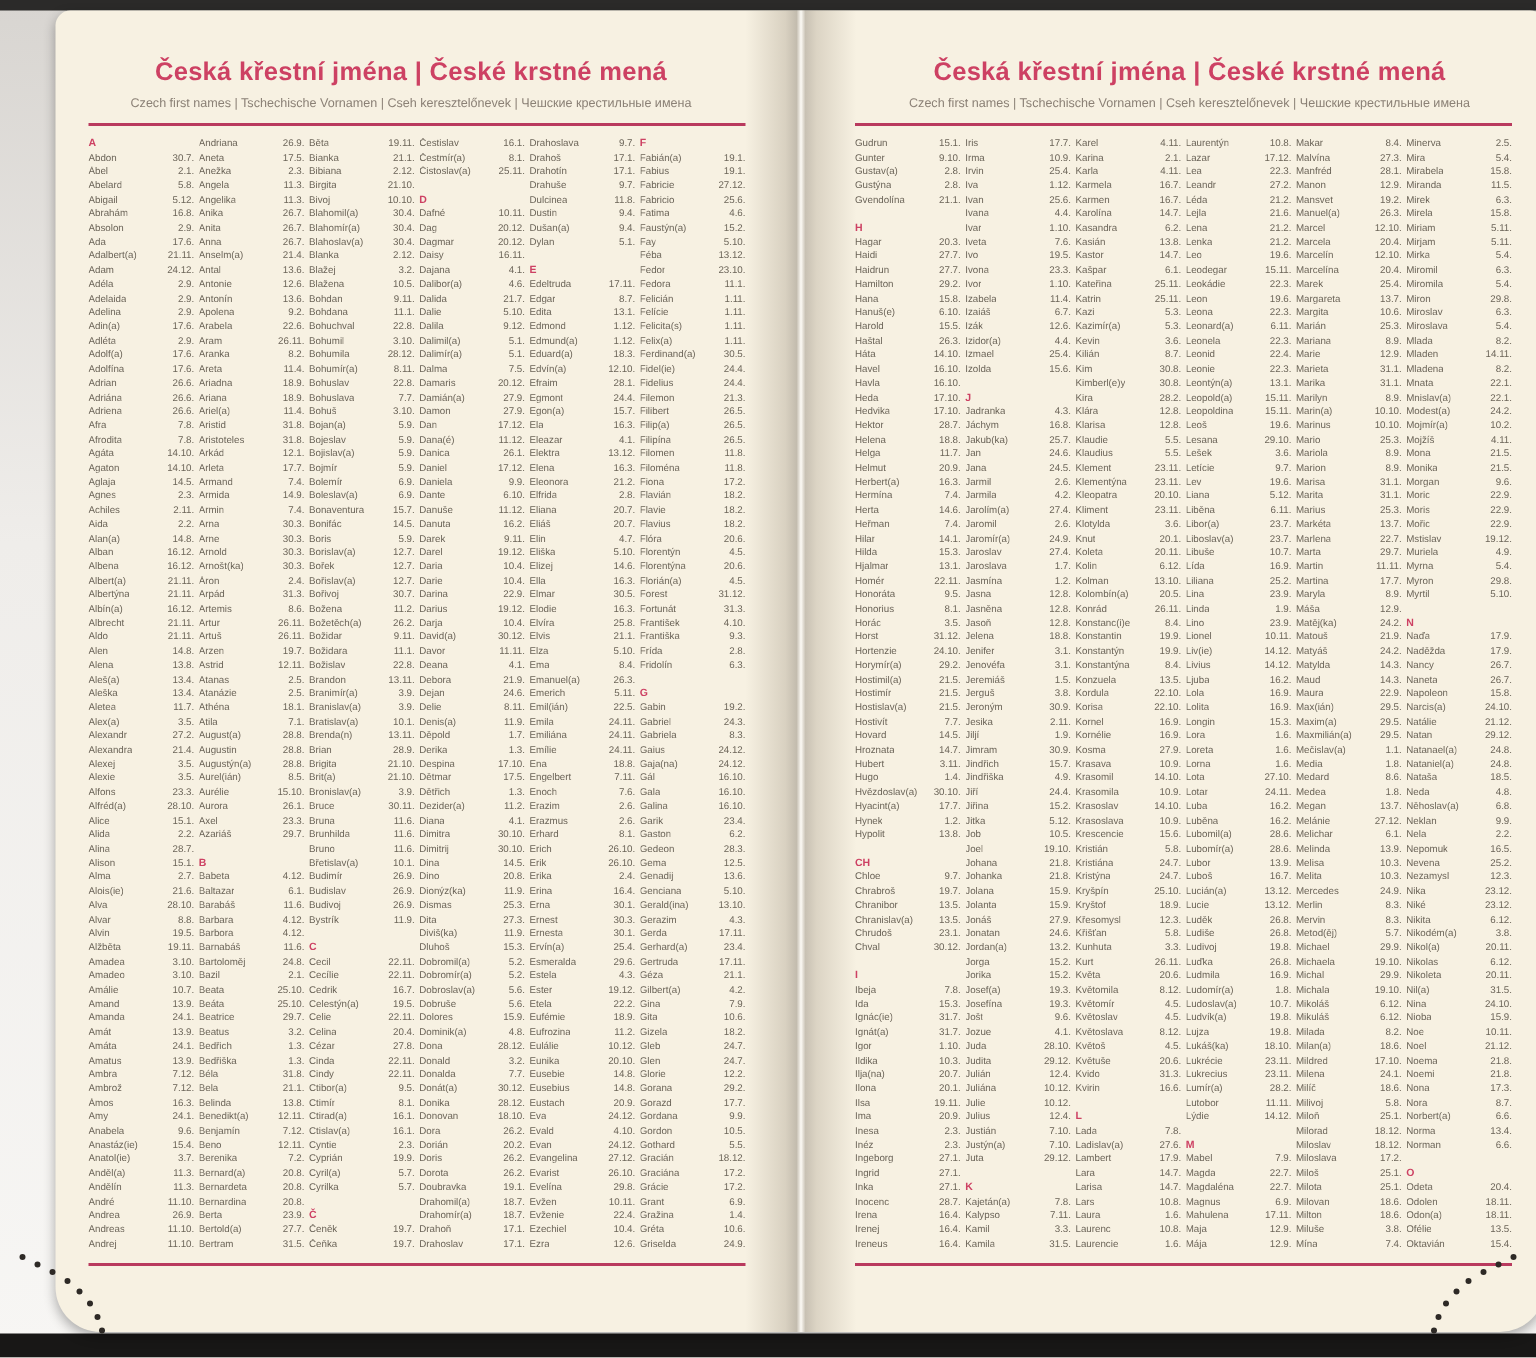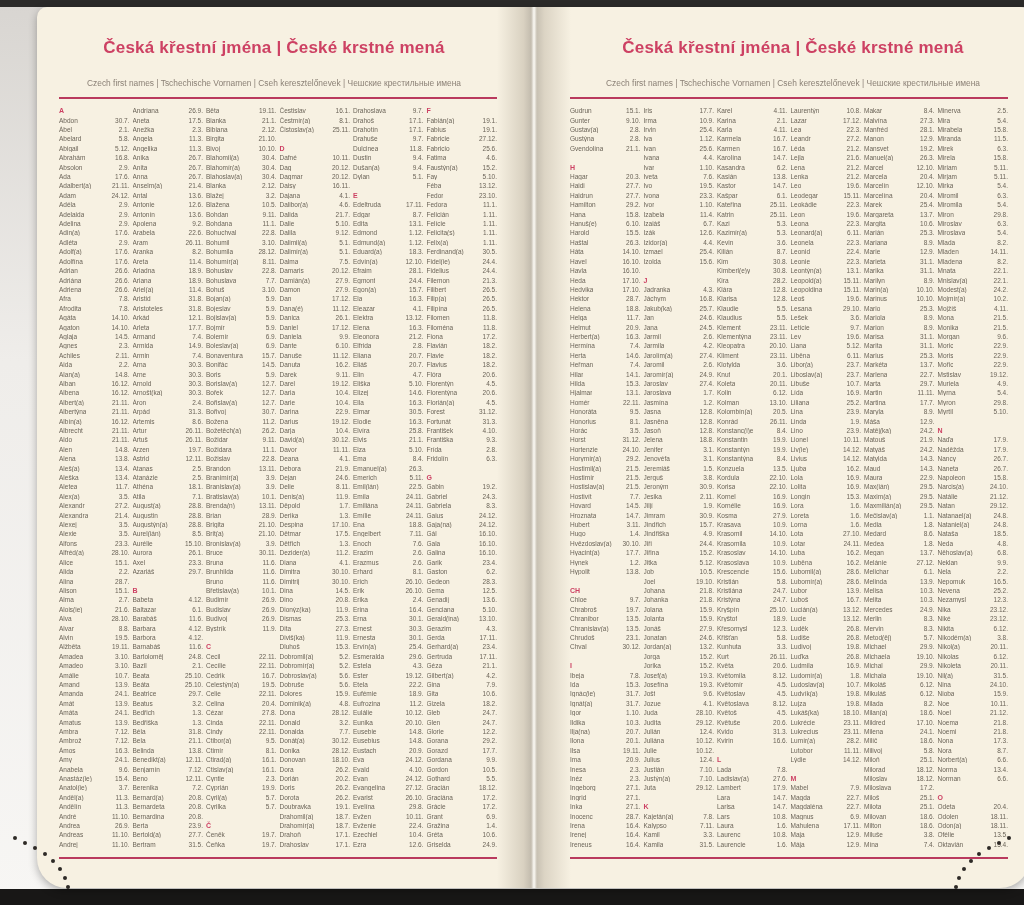--- a/index.html
+++ b/index.html
@@ -9,21 +9,21 @@
   .strip-bottom{position:absolute;left:0;top:889px;width:1024px;height:16px;background:#181716;}
   .book{position:absolute;left:37px;top:7px;width:949px;height:881px;background:#f7f1e2;
     border-radius:10px 10px 30px 30px;box-shadow:0 3px 8px rgba(0,0,0,.3);padding-left:44px;}
   .gutter{position:absolute;left:50%;top:0;transform:translateX(-50%);width:74px;height:100%;
     background:linear-gradient(90deg,rgba(0,0,0,0) 0%,rgba(95,80,60,.20) 36%,rgba(60,50,40,.28) 46%,rgba(255,255,255,.65) 50%,rgba(60,50,40,.25) 54%,rgba(95,80,60,.18) 64%,rgba(0,0,0,0) 100%);}
   .page{position:absolute;top:0;width:474px;height:100%;}
   .page.left{left:0;}
   .page.right{right:0;}
   .page-inner{padding:30px 10px 0 10px;}
   .title{text-align:center;font-size:17px;line-height:22px;font-weight:700;color:#cd4163;letter-spacing:.2px;}
-  .subtitle{text-align:center;font-size:8.4px;line-height:11px;color:#8b8176;margin-top:19px;}
+  .subtitle{text-align:center;font-size:8.4px;line-height:11px;color:#8b8176;margin-top:4px;}
   .rule{height:2px;background:#b93a5e;margin-top:8px;}
   .page.left .rule{margin-left:12px;margin-right:4px;}
   .page.right .rule{margin-left:4px;margin-right:12px;}
   .cols{display:flex;gap:3px;margin-top:7px;}
   .page.left .cols{padding-left:12px;padding-right:4px;}
   .page.right .cols{padding-left:4px;padding-right:12px;}
   .col{flex:1;min-width:0;}
   .row{display:flex;justify-content:space-between;align-items:center;height:9.42px;
     font-size:6.5px;color:#6b6458;white-space:nowrap;}
   .row .n{overflow:hidden;}

